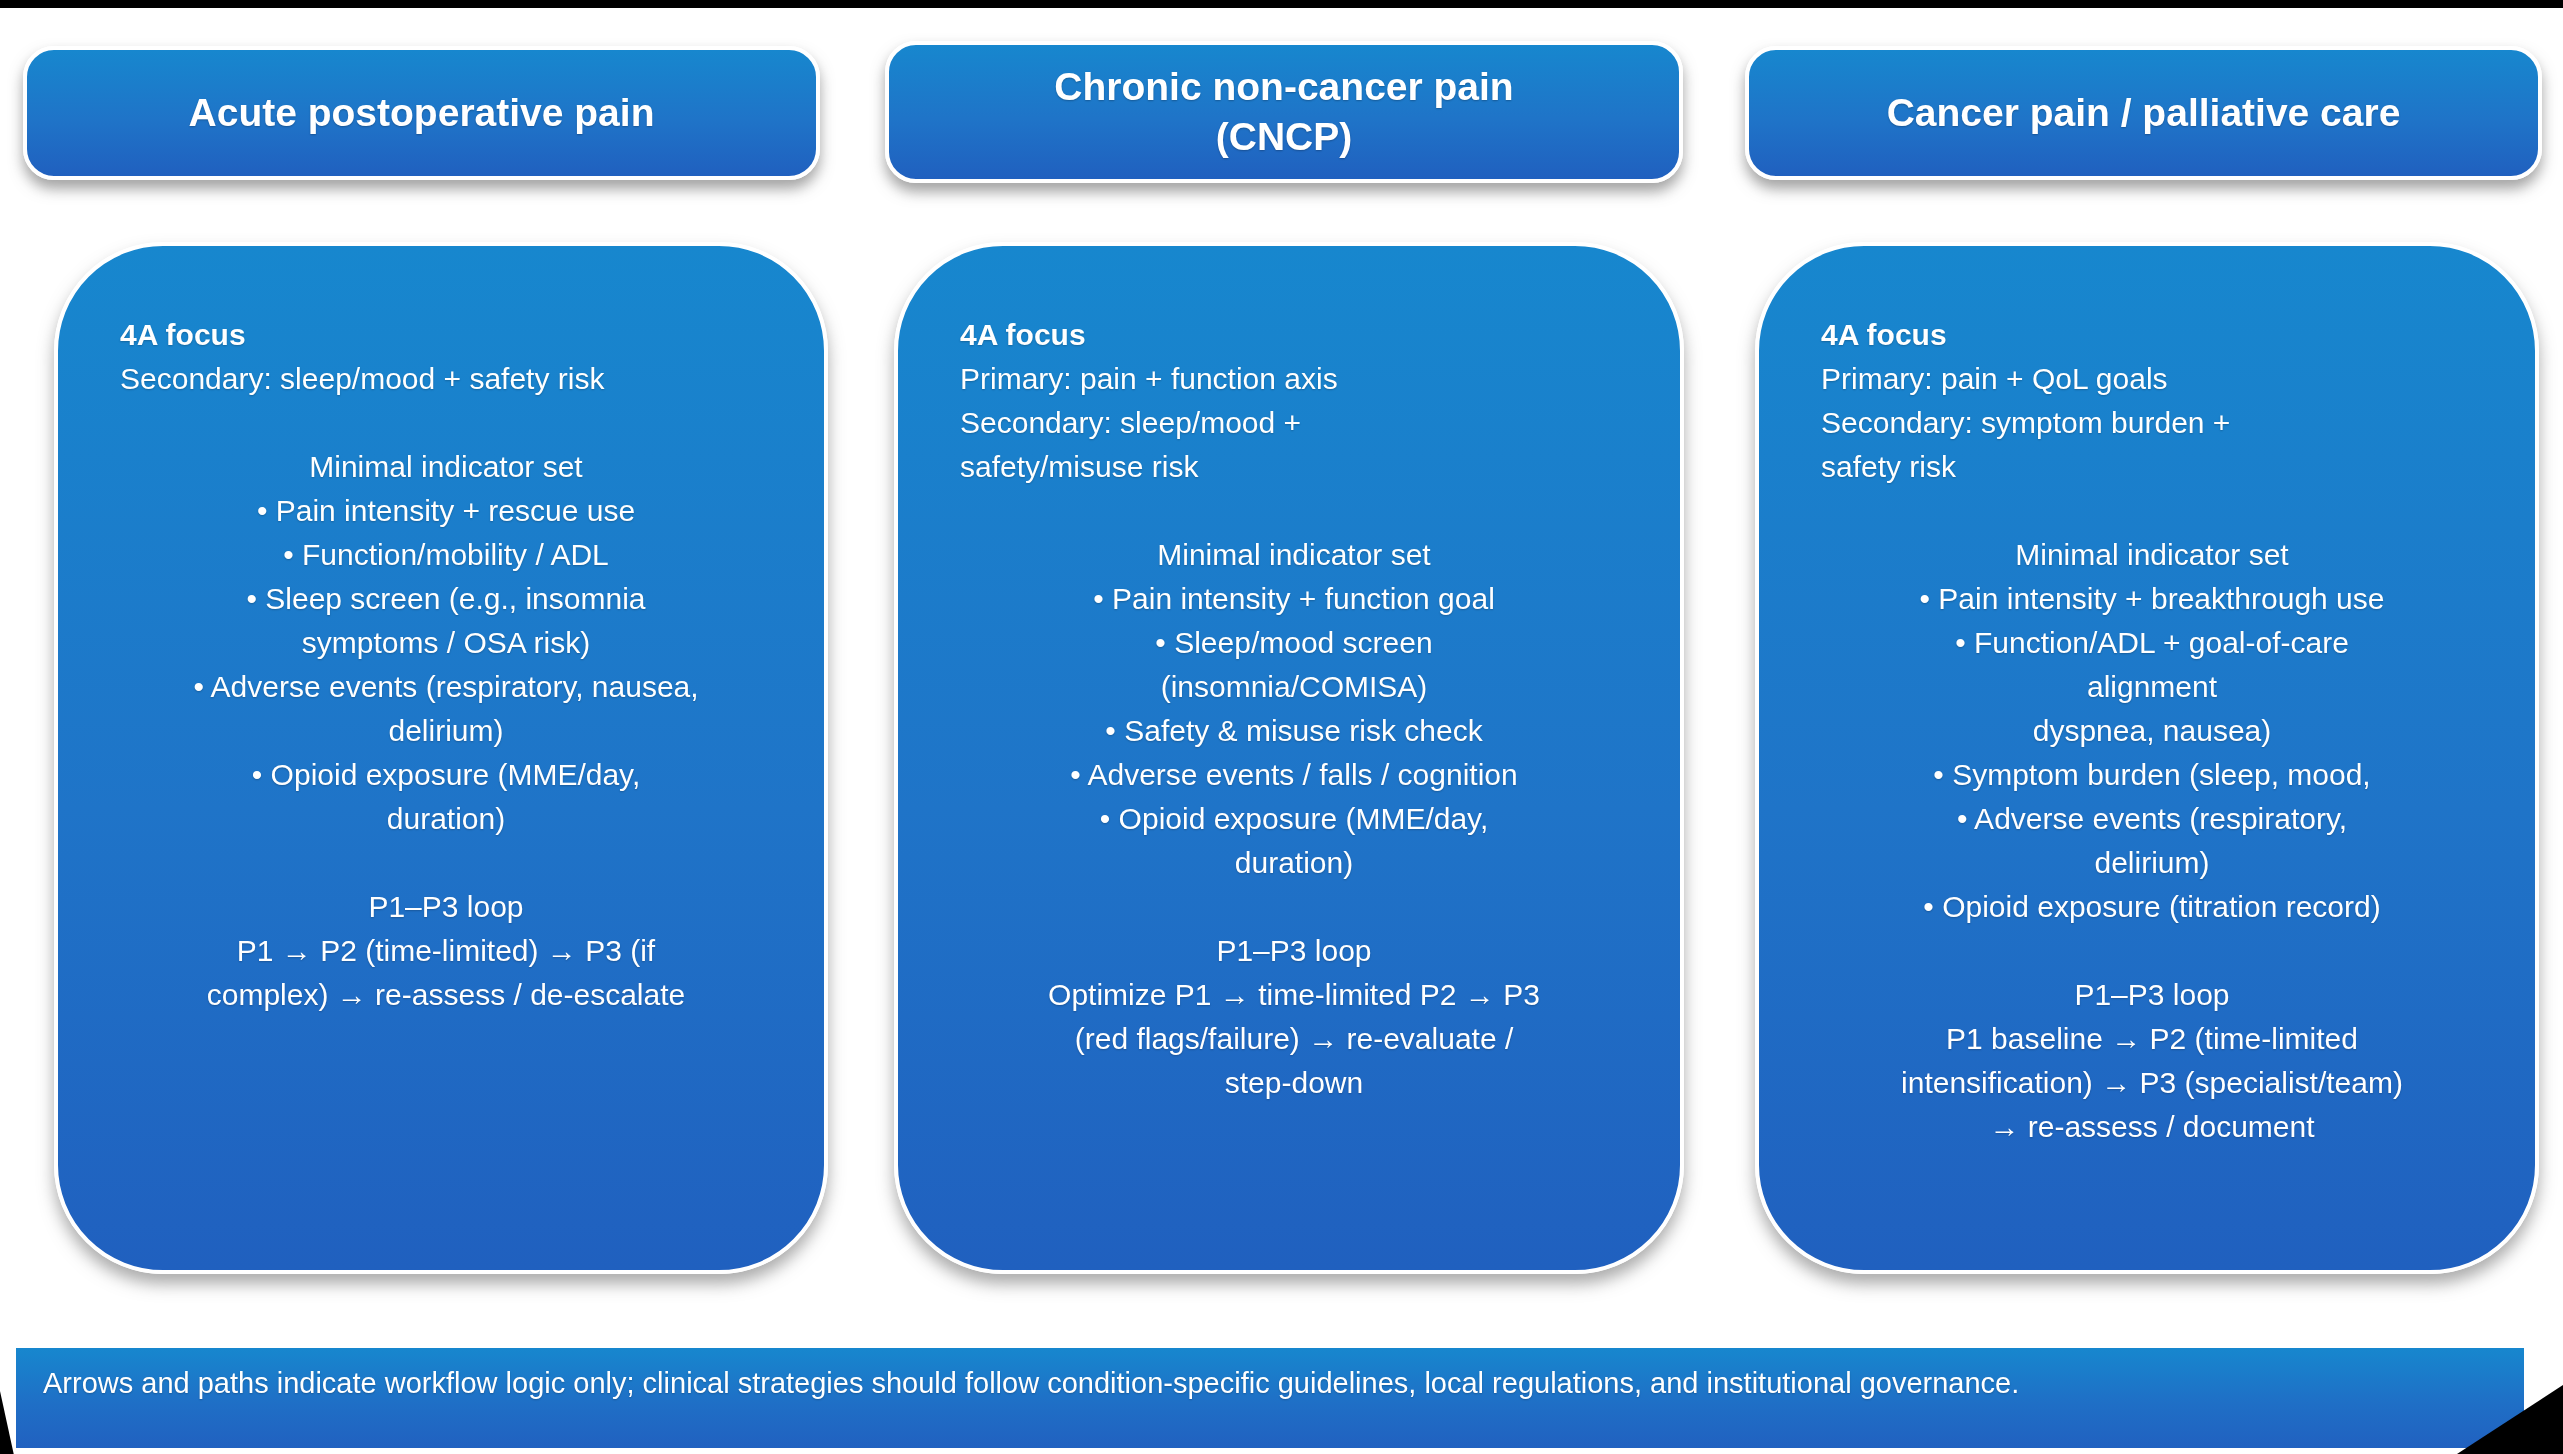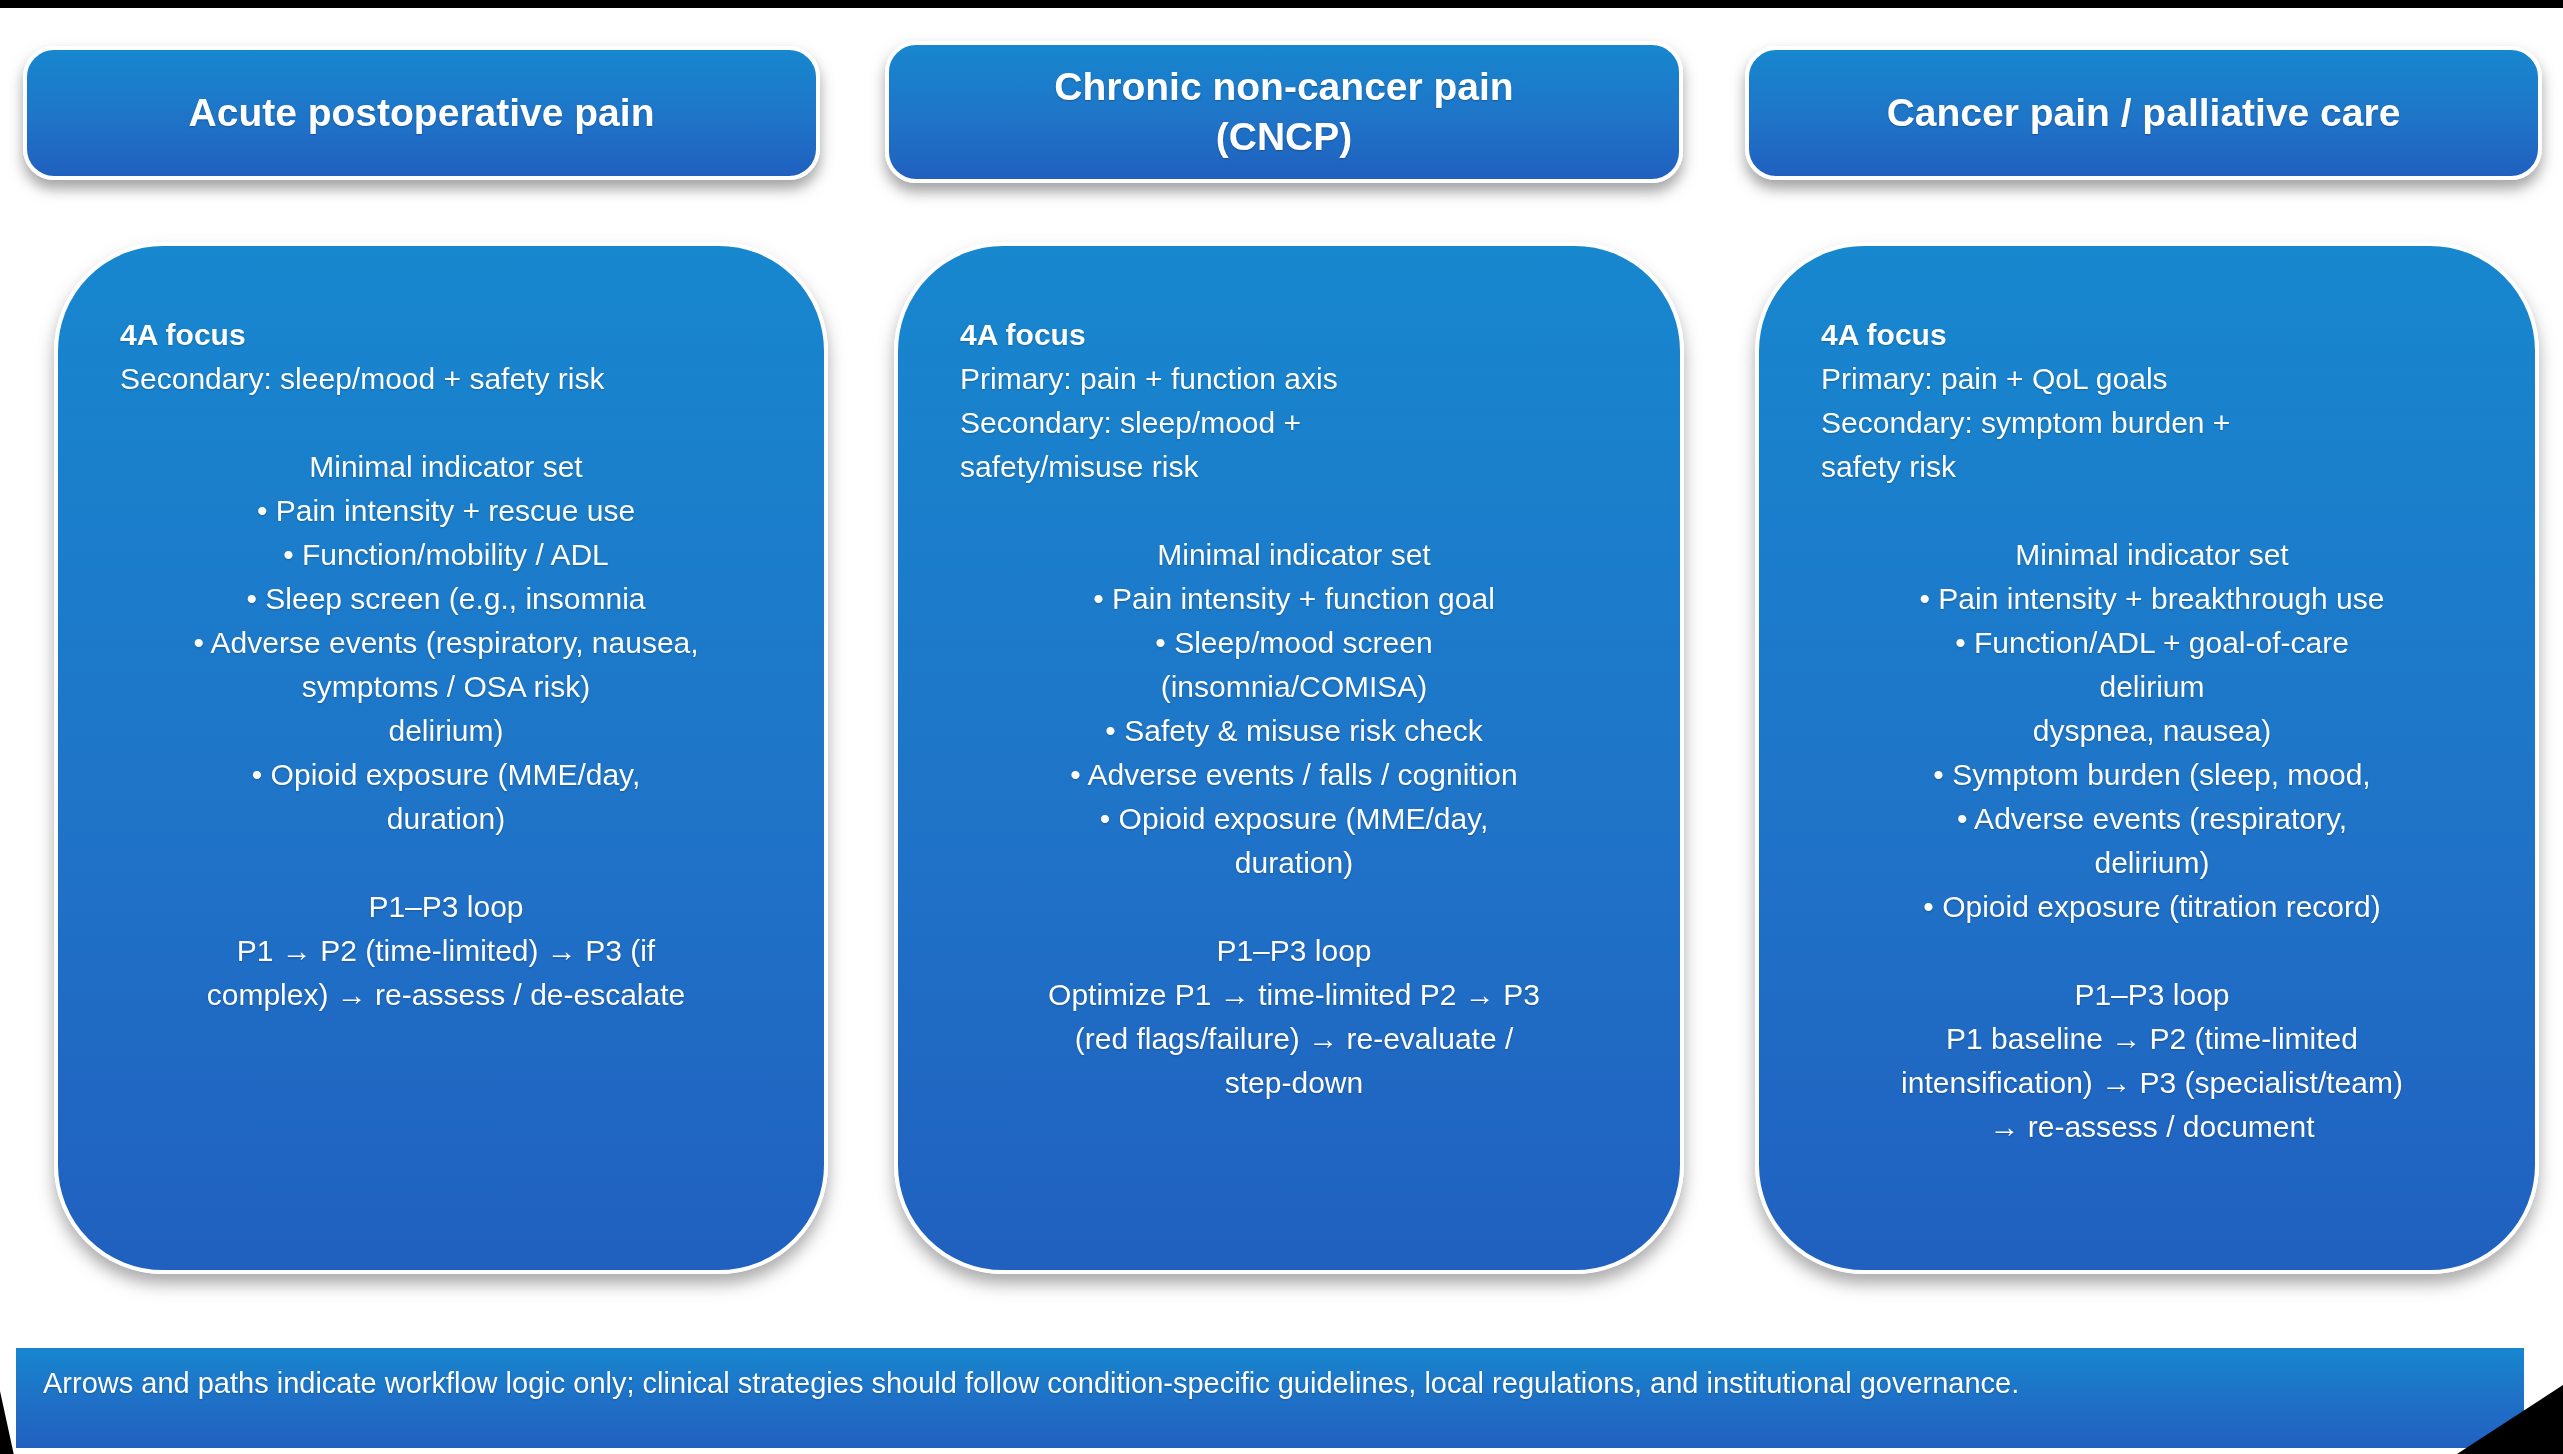--- a/index.html
+++ b/index.html
@@ -77,22 +77,22 @@
   <div class="body-box bod-1">
     <div class="body-block focus">
         <div class="line">4A focus</div>
         <div class="line">Secondary: sleep/mood + safety risk</div>
       </div>
     <div class="body-block indicators">
         <div class="line">Minimal indicator set</div>
         <div class="line">• Pain intensity + rescue use</div>
         <div class="line">• Function/mobility / ADL</div>
         <div class="line">• Sleep screen (e.g., insomnia</div>
+        <div class="line">symptoms / OSA risk)</div>
         <div class="line">• Adverse events (respiratory, nausea,</div>
-        <div class="line">symptoms / OSA risk)</div>
         <div class="line">delirium)</div>
         <div class="line">• Opioid exposure (MME/day,</div>
         <div class="line">duration)</div>
       </div>
     <div class="body-block loop">
         <div class="line">P1–P3 loop</div>
         <div class="line">P1 → P2 (time-limited) → P3 (if</div>
         <div class="line">complex) → re-assess / de-escalate</div>
       </div>
   </div>
@@ -135,21 +135,21 @@
     <div class="body-block focus">
         <div class="line">4A focus</div>
         <div class="line">Primary: pain + QoL goals</div>
         <div class="line">Secondary: symptom burden +</div>
         <div class="line">safety risk</div>
       </div>
     <div class="body-block indicators">
         <div class="line">Minimal indicator set</div>
         <div class="line">• Pain intensity + breakthrough use</div>
         <div class="line">• Function/ADL + goal-of-care</div>
-        <div class="line">delirium</div>
+        <div class="line">alignment</div>
         <div class="line">dyspnea, nausea)</div>
         <div class="line">• Symptom burden (sleep, mood,</div>
         <div class="line">• Adverse events (respiratory,</div>
         <div class="line">delirium)</div>
         <div class="line">• Opioid exposure (titration record)</div>
       </div>
     <div class="body-block loop">
         <div class="line">P1–P3 loop</div>
         <div class="line">P1 baseline → P2 (time-limited</div>
         <div class="line">intensification) → P3 (specialist/team)</div>

